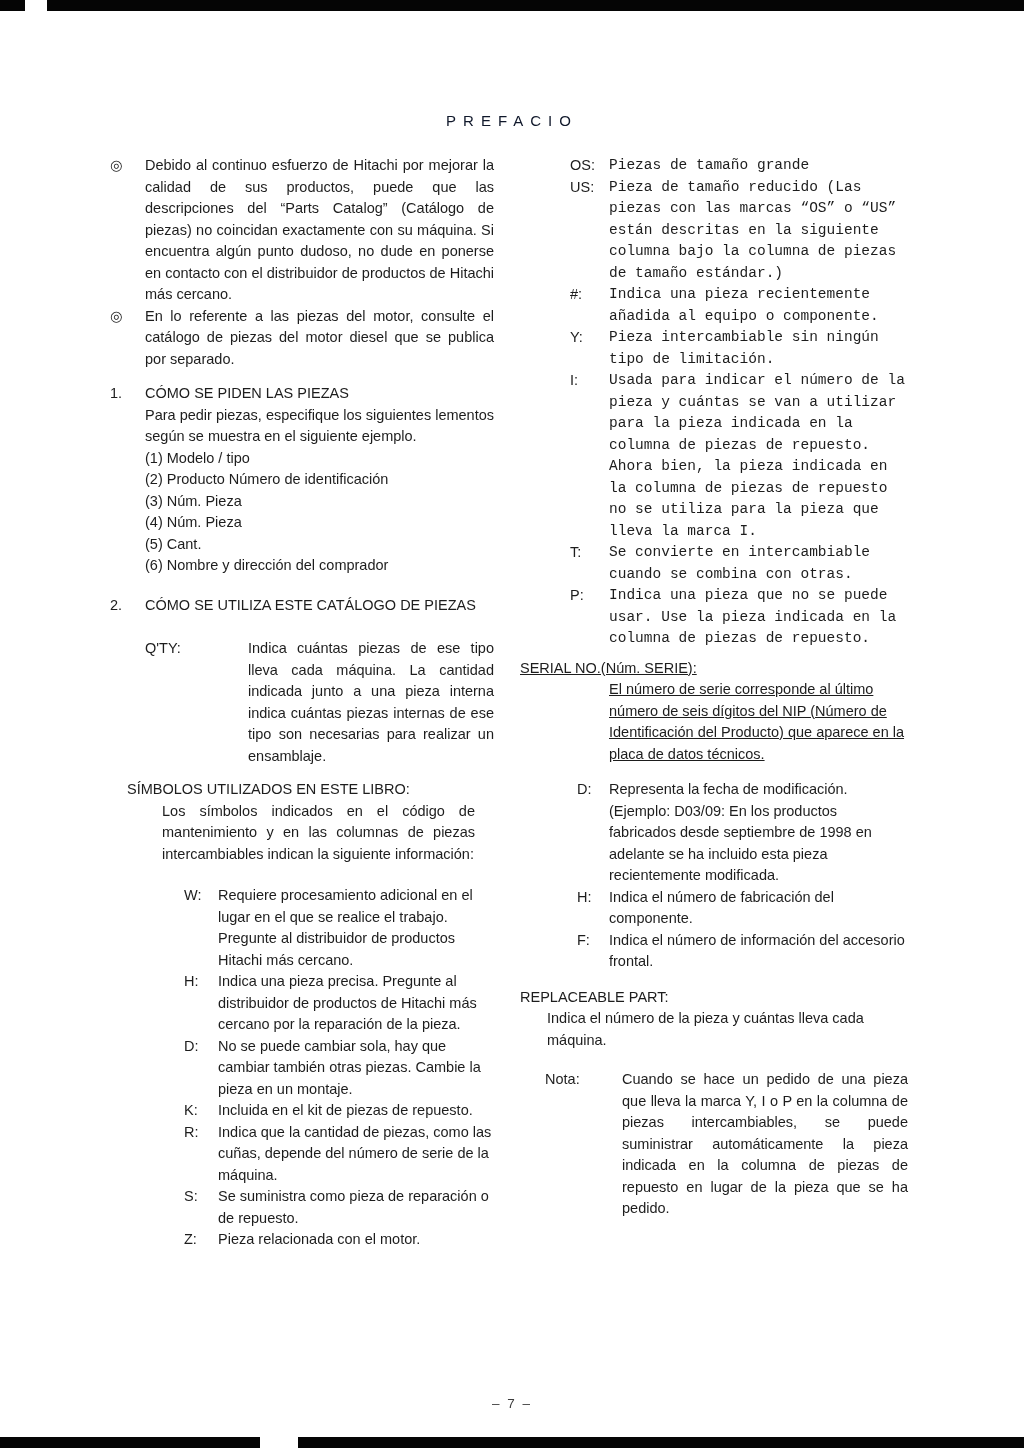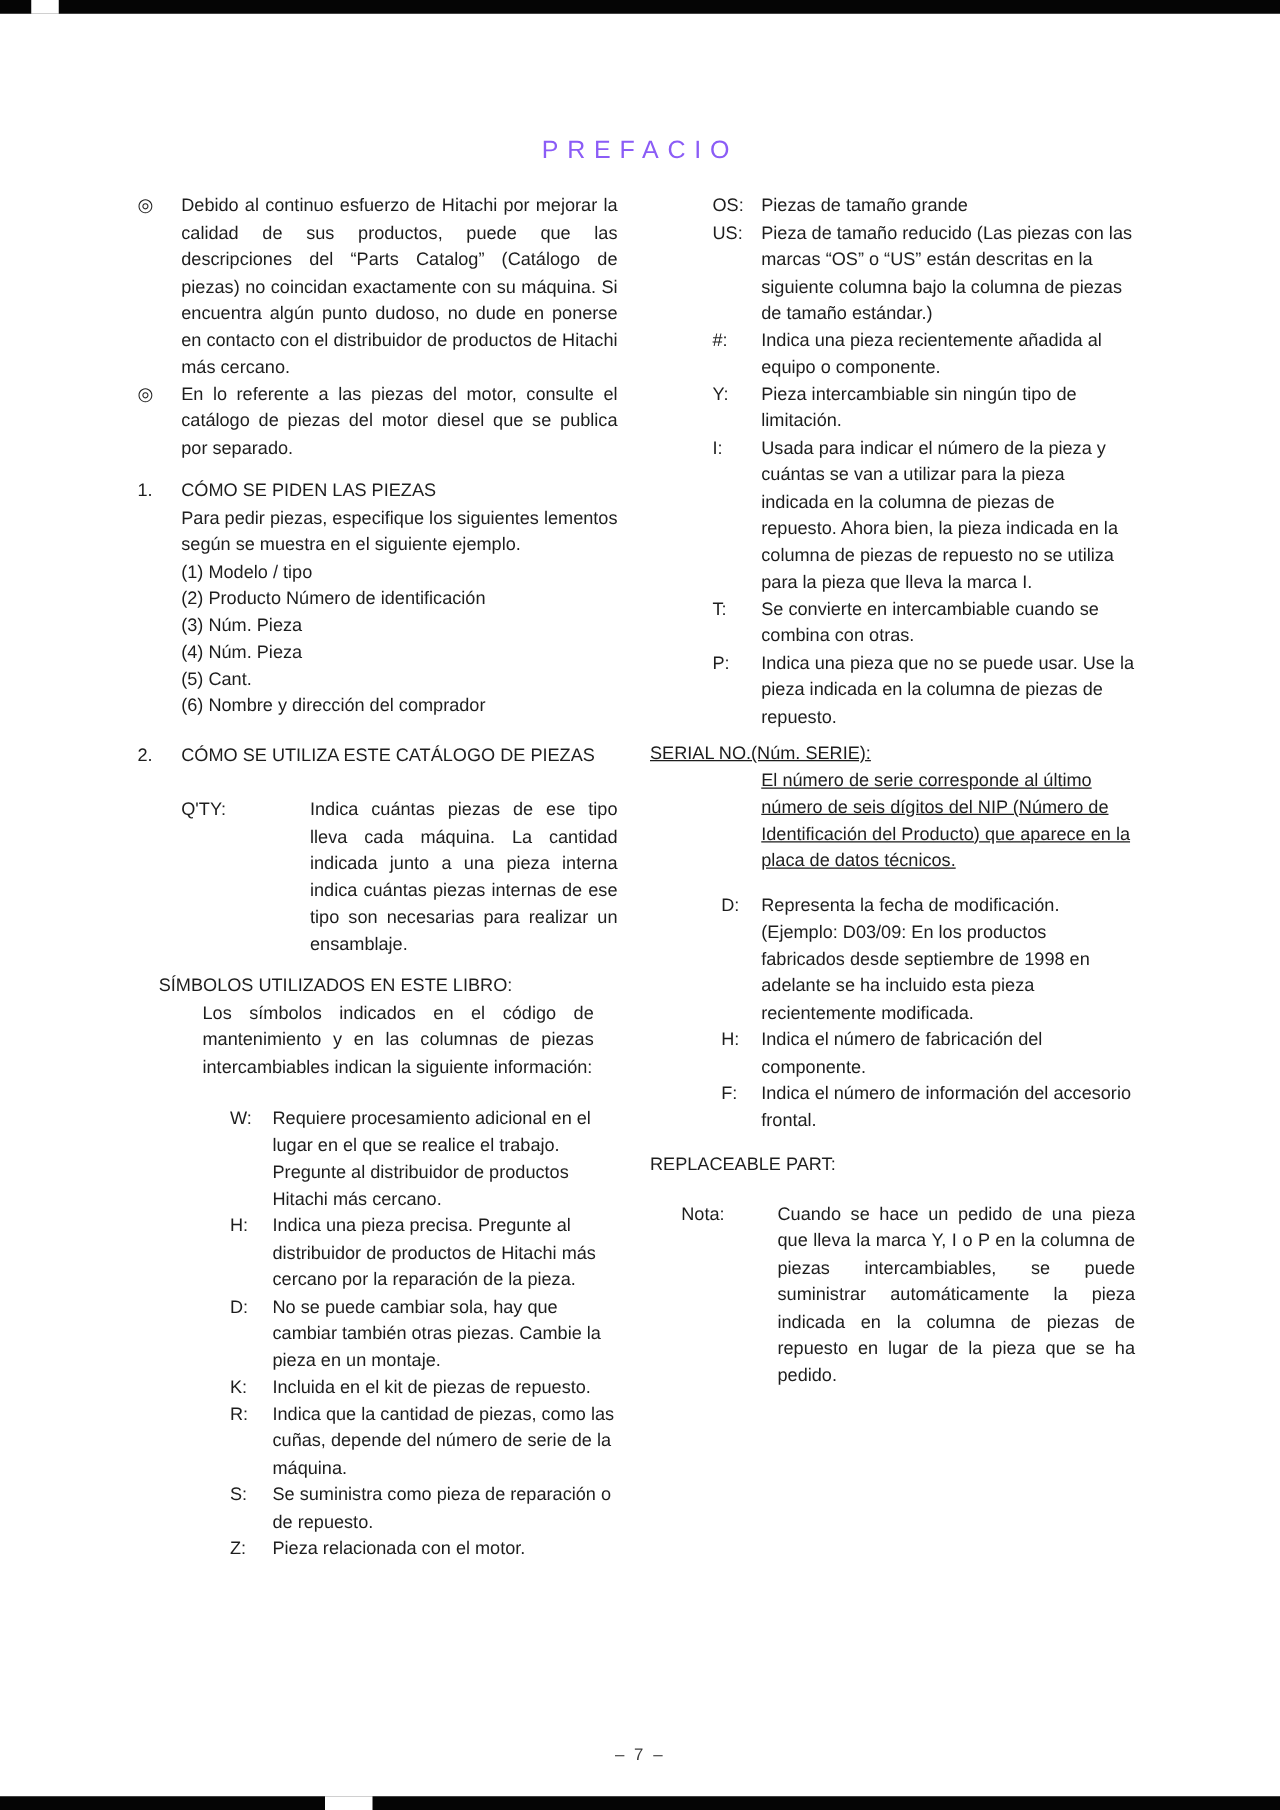--- a/index.html
+++ b/index.html
@@ -11,21 +11,21 @@
   }
   .scanbar { position:absolute; left:0; width:1024px; height:11px; background:#050505; }
   .scanbar.top { top:0; }
   .scanbar.bottom { bottom:0; }
   .notch { position:absolute; top:0; height:100%; background:#ffffff; }
   .scanbar.top .notch { left:25px; width:22px; }
   .scanbar.bottom .notch { left:260px; width:38px; }
 
   .title {
     position:absolute; top:110px; left:0; width:100%;
-    text-align:center; font-size:20px; letter-spacing:7px; color:#8b5cf6;
+    text-align:center; font-size:15px; letter-spacing:7px; color:#0f172a;
   }
 
   .col { position:absolute; top:155px; }
   .col-left  { left:110px; width:384px; }
   .col-right { left:520px; width:388px; }
 
   .flexrow { display:flex; align-items:flex-start; }
   .marker { flex:0 0 35px; }
   .btext  { flex:1; text-align:justify; }
   .justify { text-align:justify; }
@@ -41,21 +41,21 @@
   .symbols { margin-top:12px; }
   .symbols-heading { margin-left:17px; }
   .symbols-intro { margin-left:52px; width:313px; text-align:justify; }
 
   .symdefs { margin-top:20px; margin-left:74px; }
   .symdefs .term { flex:0 0 34px; }
   .symdefs .desc { flex:1; }
 
   .r-defs1 { margin-left:50px; }
   .r-defs1 .term { flex:0 0 39px; }
-  .r-defs1 .desc { flex:1; }
+  .r-defs1 .desc { flex:1;font-family:Liberation Mono, monospace; }
 
   .serial { margin-top:8px;text-decoration:underline; }
   .serial-body { margin-left:89px; }
 
   .r-defs2 { margin-top:14px; margin-left:57px; }
   .r-defs2 .term { flex:0 0 32px; }
   .r-defs2 .desc { flex:1; }
 
   .replaceable { margin-top:14px; }
   .replaceable-body { margin-left:27px; }
@@ -203,20 +203,21 @@
         <div class="desc">Indica el número de fabricación del componente.</div>
       </div>
       <div class="flexrow">
         <span class="term">F:</span>
         <div class="desc">Indica el número de información del accesorio frontal.</div>
       </div>
     </div>
 
     <div class="replaceable">
       <div class="nowrap">REPLACEABLE PART:</div>
+      <div class="replaceable-body">Indica el número de la pieza y cuántas lleva cada máquina.</div>
     </div>
 
     <div class="note flexrow">
       <span class="note-term">Nota:</span>
       <div class="note-desc">Cuando se hace un pedido de una pieza que lleva la marca Y, I o P en la columna de piezas intercambiables, se puede suministrar automáticamente la pieza indicada en la columna de piezas de repuesto en lugar de la pieza que se ha pedido.</div>
     </div>
   </div>
 
   <div class="pageno">– 7 –</div>
 

